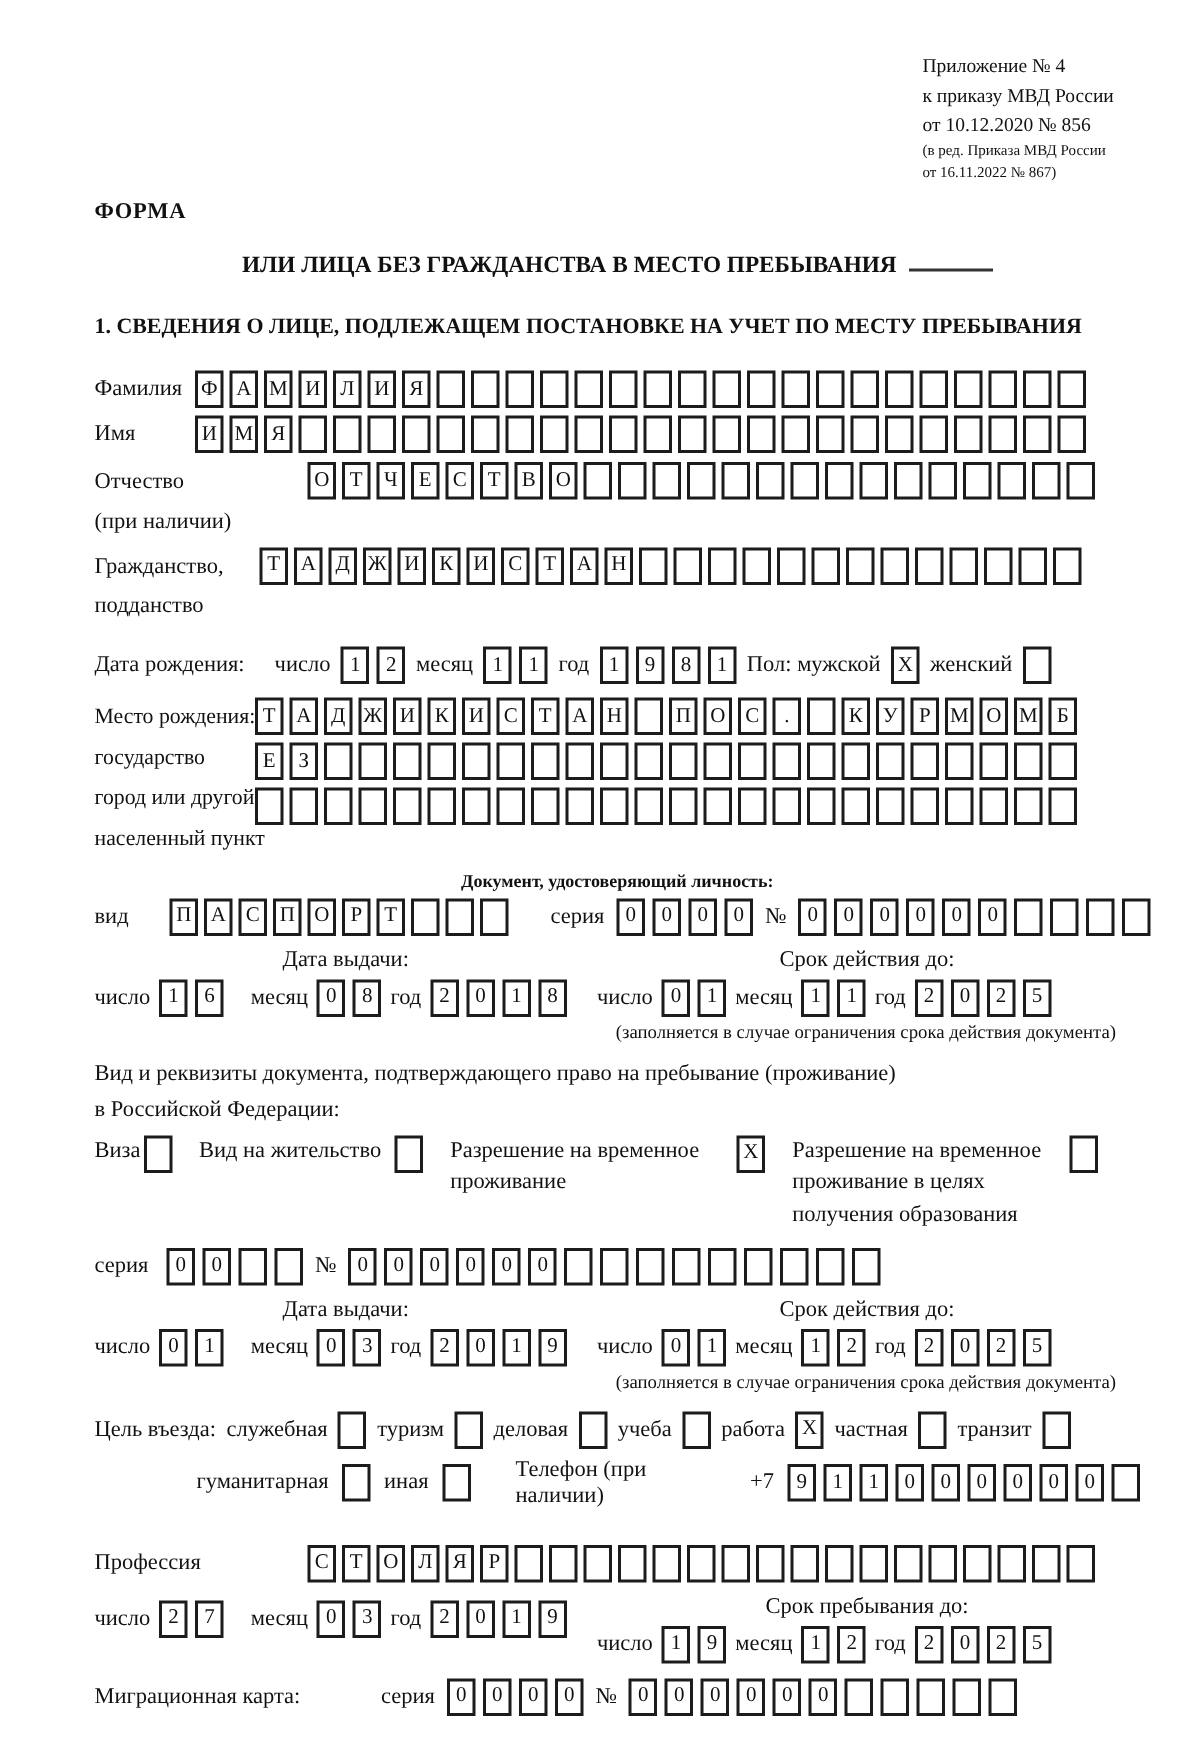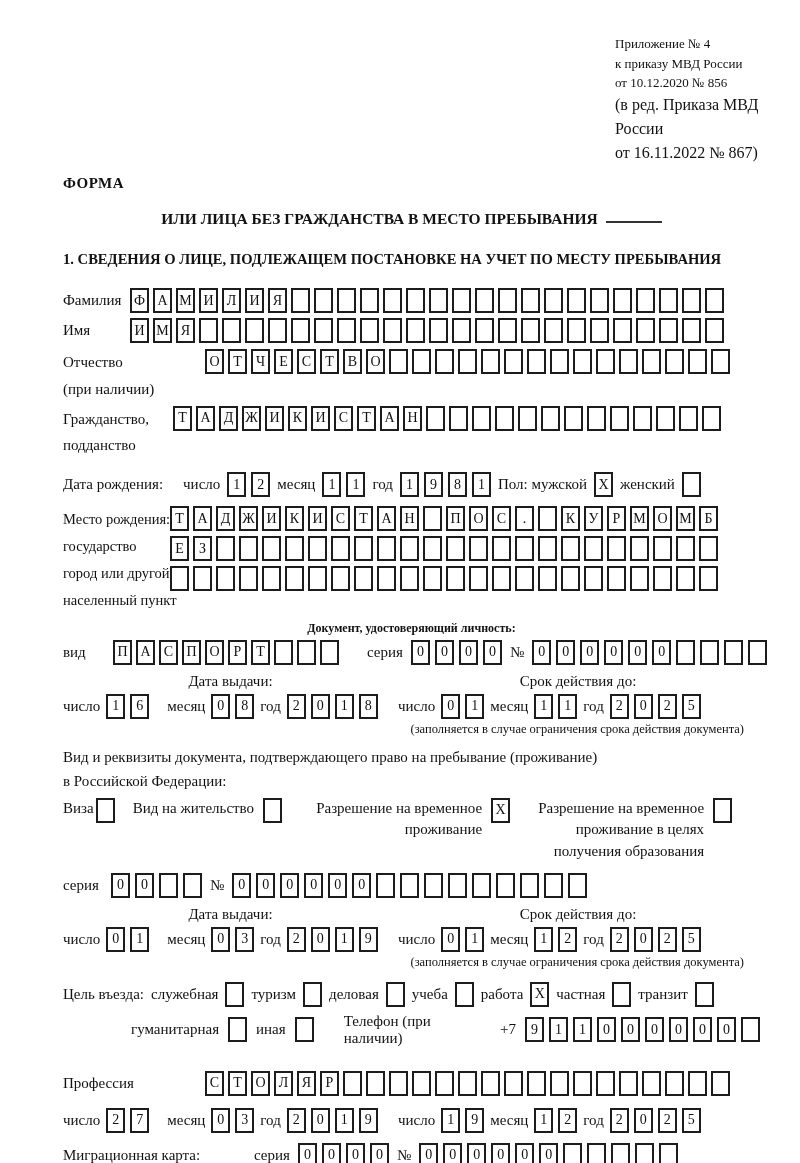--- a/index.html
+++ b/index.html
@@ -1,40 +1,40 @@
 <!DOCTYPE html>
 <html><head>
 <meta charset="utf-8">
 <style>
   html,body{margin:0;padding:0;background:#fff;}
   body{width:800px;height:1163px;font-family:"Liberation Serif","DejaVu Serif",serif;color:#111;font-size:15px;}
   .page{box-sizing:border-box;padding:34px 40px 0 63px;}
   .appendix{margin-left:552px;font-size:13px;line-height:1.5;}
-  .appendix .small{font-size:16px;}
+  .appendix .small{font-size:10px;}
   .forma{font-weight:bold;font-size:15px;margin-top:10px;letter-spacing:.5px;}
   .title{text-align:center;font-weight:bold;font-size:15.5px;line-height:1.45;margin-top:14px;}
   .blank-line{display:inline-block;width:56px;border-bottom:2px solid #333;height:1em;vertical-align:baseline;margin-left:8px;}
   .sheading{font-weight:bold;font-size:14.6px;margin-top:22px;}
   .cells{display:inline-flex;gap:4px;flex:0 0 auto;}
   .cell{width:19px;height:25px;border:2px solid #1c1c1c;box-sizing:border-box;display:inline-flex;align-items:center;justify-content:center;font-size:14px;flex:0 0 auto;background:#fff;}
   .frow{display:flex;align-items:center;margin-top:5px;}
   .frow.top{align-items:flex-start;}
   .lbl{flex:0 0 auto;}
   .lbl2{line-height:1.75;flex:0 0 auto;}
   .stack{display:flex;flex-direction:column;gap:5px;}
   .dochead{text-align:center;font-weight:bold;margin-top:7px;font-size:12px;}
   .dates{display:flex;margin-top:8px;}
   .dgroup{width:335px;}
   .dgroup.right{width:360px;}
   .dhead{text-align:center;}
   .dline{display:flex;align-items:center;gap:6px;margin-top:4px;}
   .dline .cells{gap:5px;}
   .dnote{font-size:12.5px;text-align:right;margin-top:3px;padding-right:14px;}
   .opt{display:flex;align-items:flex-start;gap:9px;}
-  .opt .txt{text-align:right;line-height:1.45;}
+  .opt .txt{text-align:left;line-height:1.45;}
   .gap6{width:6px;flex:0 0 auto;}
   .gap12{width:12px;flex:0 0 auto;}
 </style>
 </head>
 <body>
 
 <div class="page">
 
   <div class="appendix">
     <div>Приложение № 4</div>
@@ -572,20 +572,21 @@
         <span>год</span>
         <span class="cells">
             <span class="cell">2</span>
             <span class="cell">0</span>
             <span class="cell">1</span>
             <span class="cell">9</span>
           </span>
       </div>
     </div>
     <div class="dgroup right">
+      <div class="dhead">Срок пребывания до:</div>
       <div class="dline">
         <span>число</span>
         <span class="cells">
             <span class="cell">1</span>
             <span class="cell">9</span>
           </span>
         <span>месяц</span>
         <span class="cells">
             <span class="cell">1</span>
             <span class="cell">2</span>

